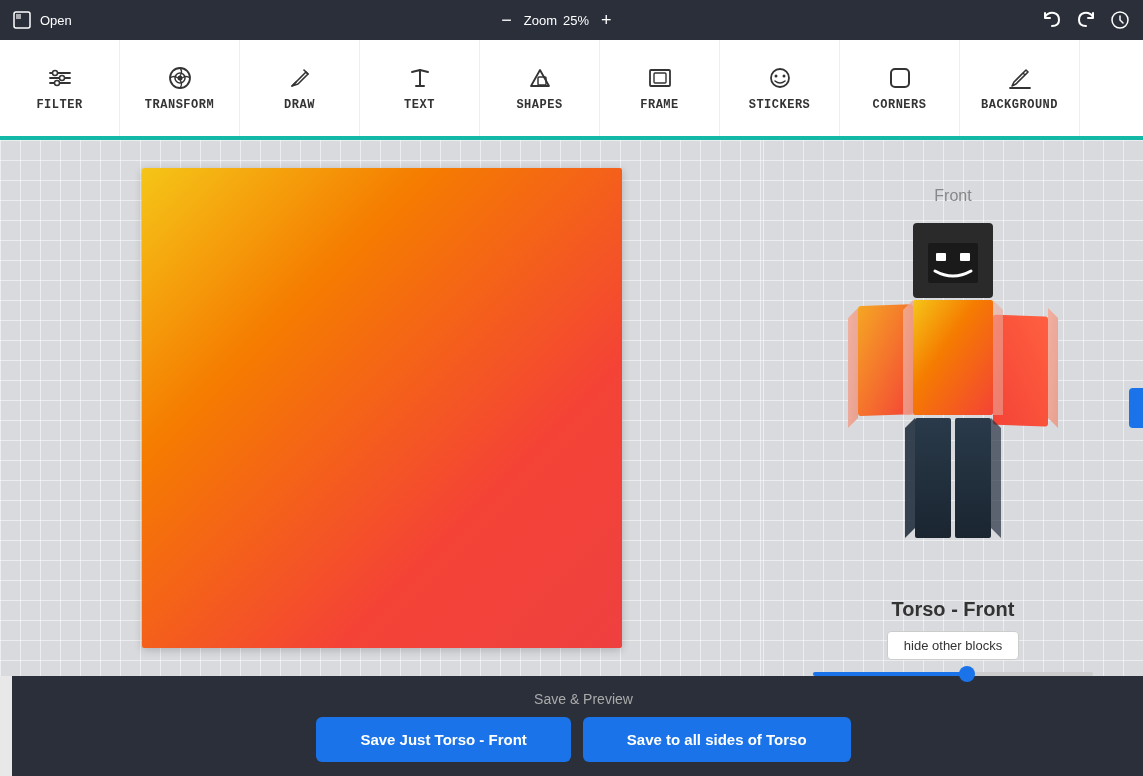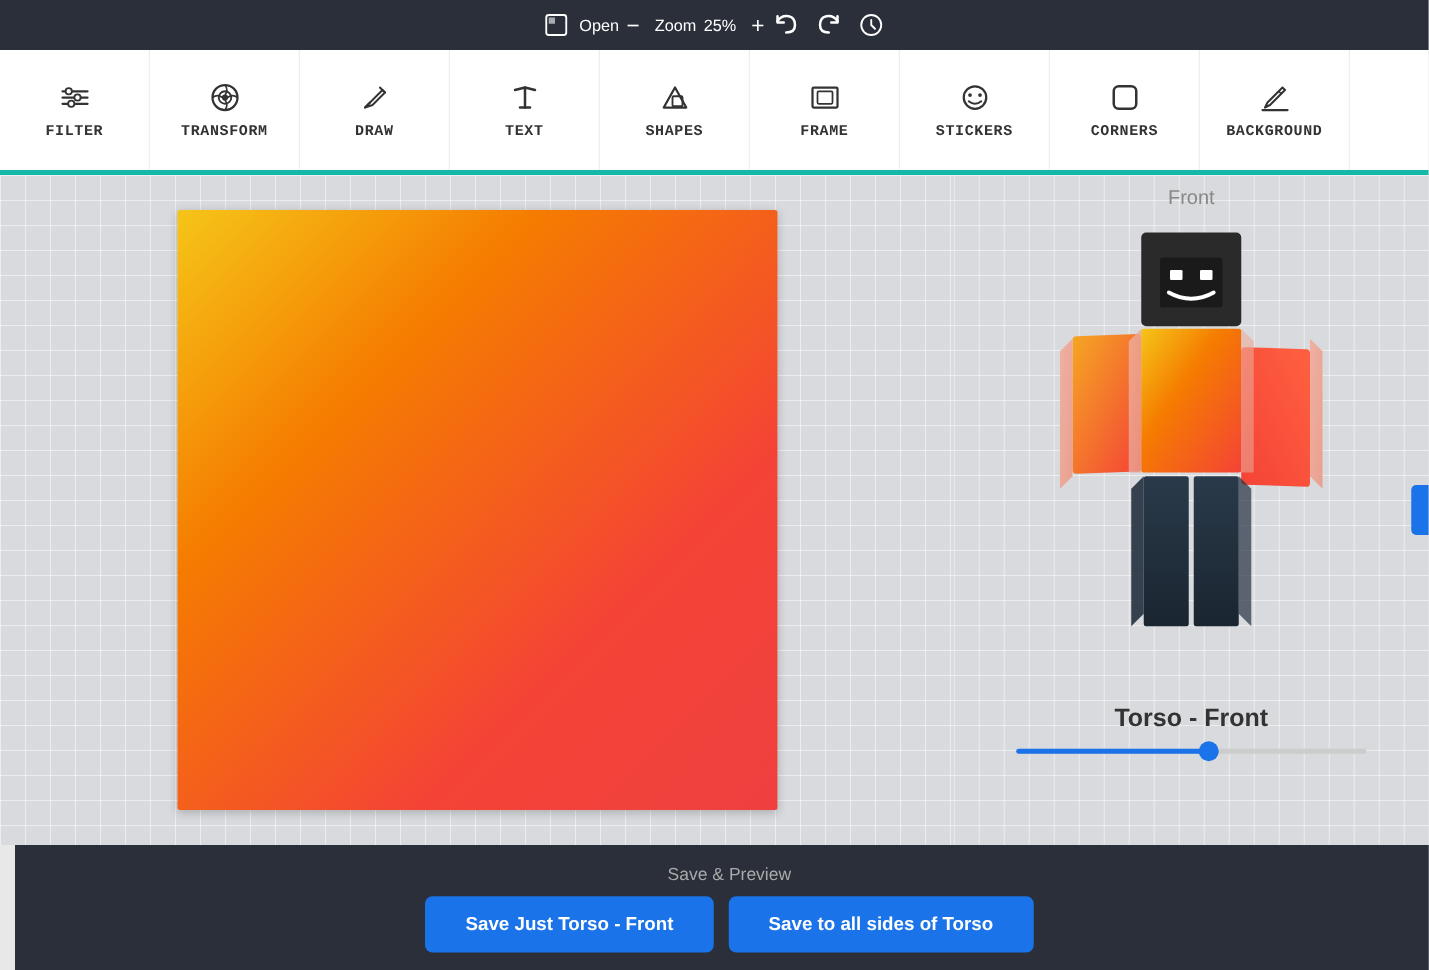--- a/index.html
+++ b/index.html
@@ -5,21 +5,21 @@
     * { box-sizing: border-box; margin: 0; padding: 0; }
     body { width: 1143px; height: 776px; overflow: hidden; font-family: Arial, sans-serif; background: #e8e8e8; }
 
     
     .top-bar {
       width: 100%;
       height: 40px;
       background: #2a2f3a;
       display: flex;
       align-items: center;
-      justify-content: center;
+      justify-content: space-between;
       padding: 0 12px;
     }
     .top-bar-left { display: flex; align-items: center; gap: 8px; color: white; font-size: 13px; }
     .top-bar-center { display: flex; align-items: center; gap: 6px; color: white; font-size: 13px; }
     .top-bar-right { display: flex; align-items: center; gap: 12px; }
     .top-bar-right svg { cursor: pointer; }
 
     
     .toolbar {
       width: 100%;
@@ -91,20 +91,21 @@
       flex-direction: column;
       align-items: center;
       padding-top: 10px;
       position: relative;
     }
 
     .preview-label {
       color: #888;
       font-size: 16px;
       margin-bottom: 8px;
+      margin-top: 37px;
     }
 
     
     .character-container {
       width: 300px;
       height: 380px;
       position: relative;
     }
 
     .torso-label {
@@ -184,21 +185,21 @@
     }
     .save-preview-text {
       color: #aaa;
       font-size: 14px;
     }
     .bottom-buttons {
       display: flex;
       gap: 12px;
     }
     .btn-save {
-      padding: 14px 32px;
+      padding: 14px 44px;
       background: #1a73e8;
       color: white;
       border: none;
       border-radius: 6px;
       font-size: 15px;
       font-weight: 600;
       cursor: pointer;
       min-width: 200px;
     }
 
@@ -397,20 +398,21 @@
         <polygon points="112,205 102,215 102,325 112,315" fill="#253040" opacity="0.9"></polygon>
 
         <rect x="152" y="205" width="36" height="120" rx="2" fill="url(#legGrad)"></rect>
 
         <polygon points="188,205 198,215 198,325 188,315" fill="#253040" opacity="0.7"></polygon>
       </svg>
     </div>
 
     <div class="torso-label">Torso - Front</div>
 
+    <button class="hide-blocks-btn">hide other blocks</button>
 
     <div class="slider-container">
       <div class="slider-track">
         <div class="slider-fill"></div>
         <div class="slider-thumb"></div>
       </div>
     </div>
 
     <div class="side-handle"></div>
   </div>

